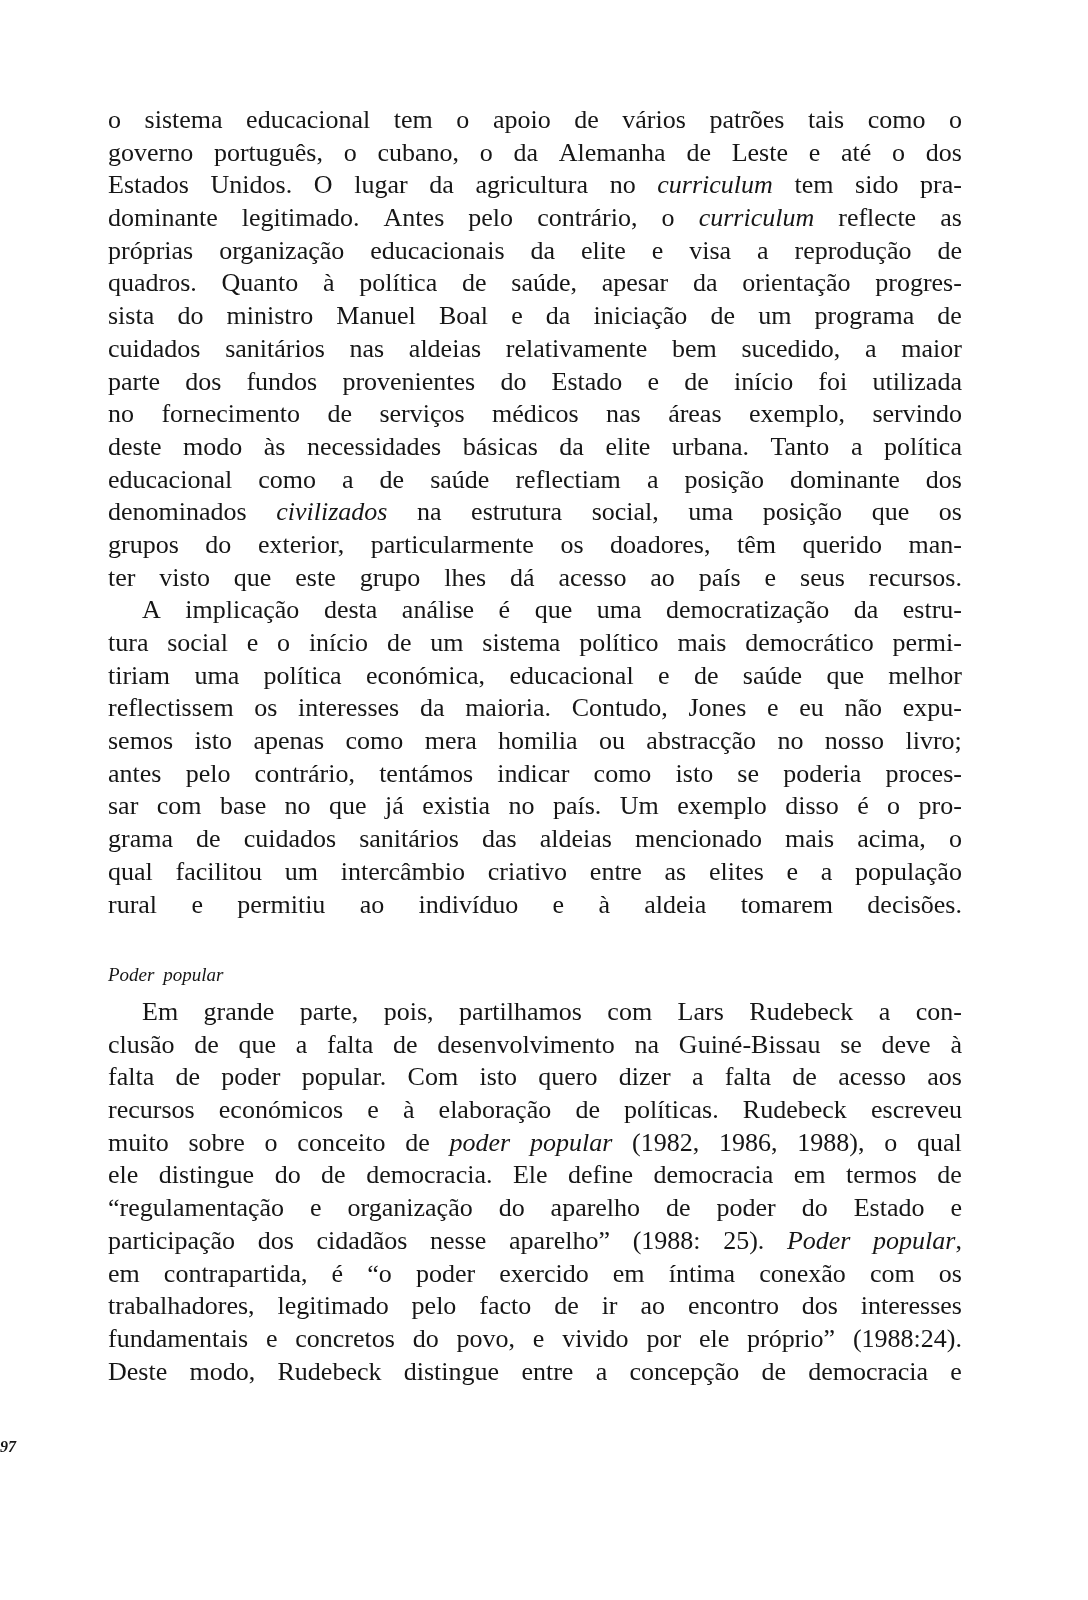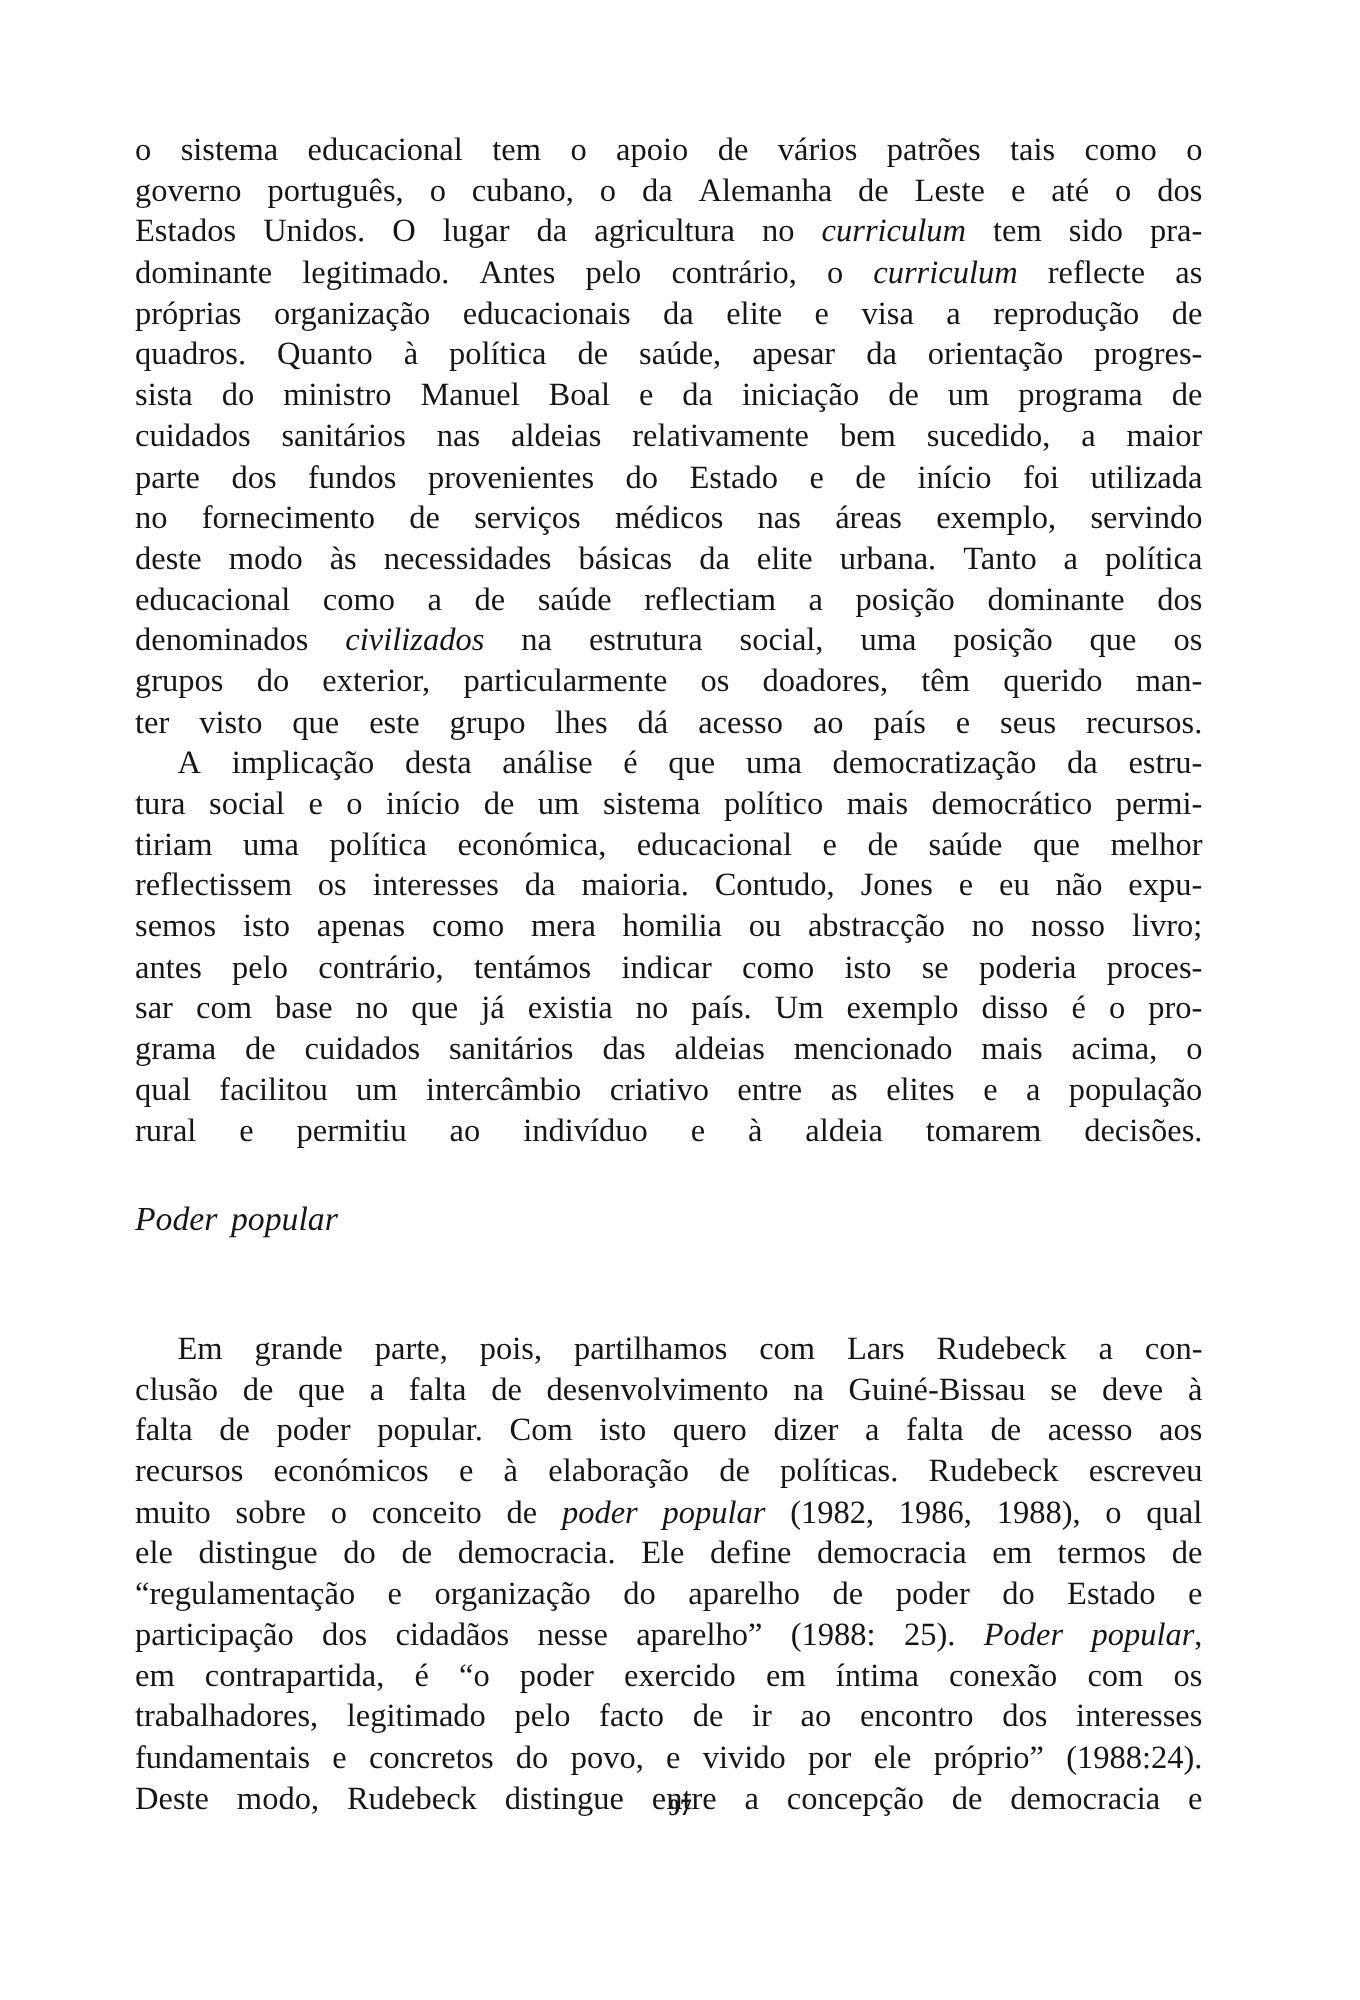--- a/index.html
+++ b/index.html
@@ -30,41 +30,41 @@
       font-size: 26px;
       white-space: nowrap;
     }
     .jline.indent { padding-left: 34px; }
     .w { display: inline-block; }
     .w.it { font-style: italic; }
     .heading {
       position: absolute;
       left: 108px;
       top: 955px;
-      font-size: 27px;
+      font-size: 19px;
       font-style: italic;
       height: 40px;
       line-height: 40px;
       word-spacing: 4px;
     }
     .section2 {
       position: absolute;
       left: 108px;
-      top: 1063px;
+      top: 996px;
       width: 854px;
     }
     .page-number {
       position: absolute;
       left: 0;
       width: 1088px;
       top: 1432px;
-      text-align: center;
-      font-size: 19px;
+      font-size: 16px;
       font-weight: bold;
       line-height: 30px;
+      font-style: italic;
     }
   </style>
 </head>
 <body>
 
 <div class="page" id="block1">
     <div class="jline">
       <span class="w">o</span>
       <span class="w">sistema</span>
       <span class="w">educacional</span>

